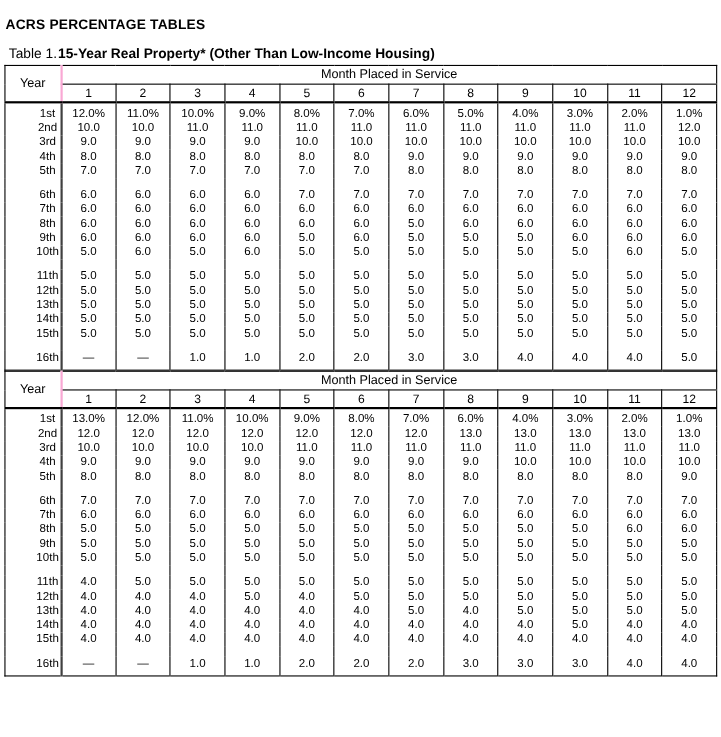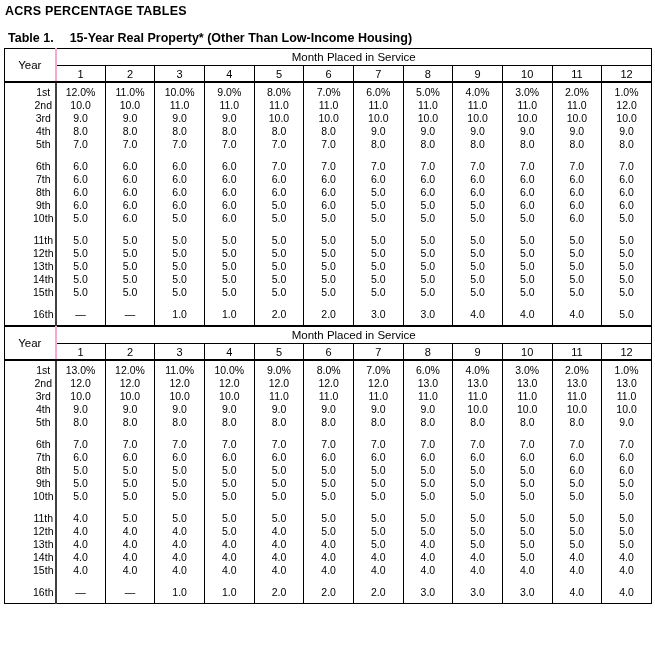--- a/index.html
+++ b/index.html
@@ -15,29 +15,29 @@
   .page { padding: 4px 4px 0 4px; }
 
   .appendix {
     font-weight: bold;
     font-size: 12px;
     margin: 2px 0 0 1px;
   }
   .main-heading {
     font-weight: bold;
     font-size: 12.5px;
-    margin: 0 0 0 1px;
+    margin: 11px 0 0 1px;
     letter-spacing: 0.2px;
   }
   .table-title {
     font-size: 12.5px;
     margin: 13px 0 3px 4px;
     white-space: nowrap;
   }
-  .table-title .title-prefix { margin-right: 16px; font-weight: bold; }
+  .table-title .title-prefix { margin-right: 1px; }
   .table-title .title-bold { font-weight: bold; text-align: right; }
 
   table.acrs {
     border-collapse: collapse;
     table-layout: fixed;
     width: 647px;
     border: 1.5px solid #000000;
   }
   table.acrs th, table.acrs td {
     padding: 0;

